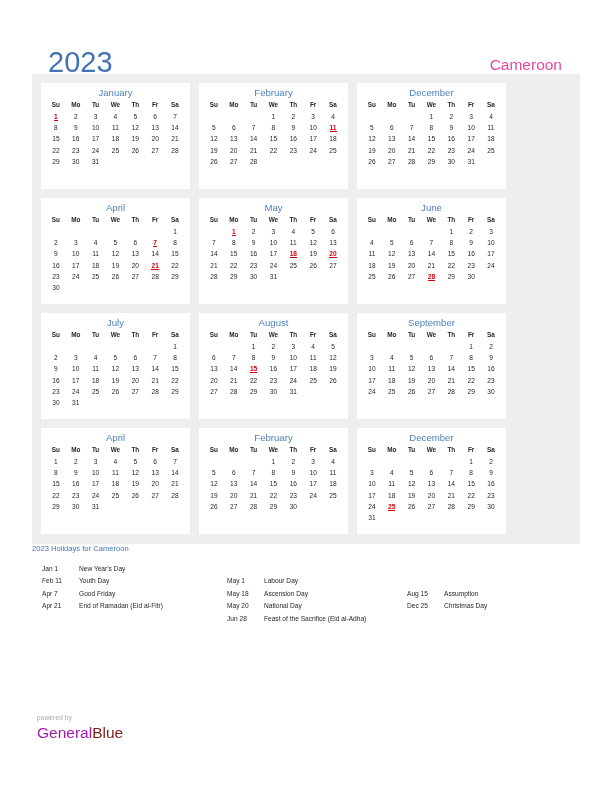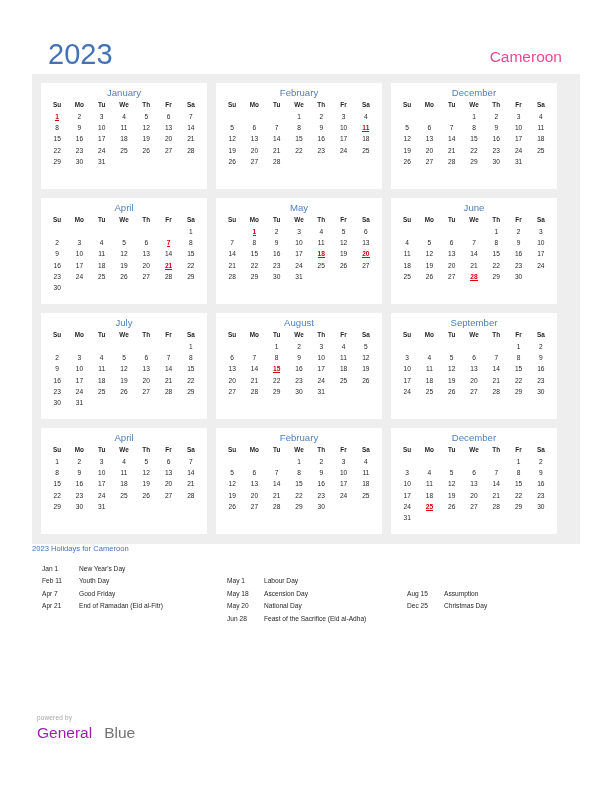--- a/index.html
+++ b/index.html
@@ -13,21 +13,21 @@
     font-family: "Liberation Sans", sans-serif;
     color: #231f20;
     position: relative;
     overflow: hidden;
   }
 
   
   #header {
     position: absolute;
     left: 0;
-    top: 4px;
+    top: 12px;
     width: 612px;
     height: 72px;
   }
   #year-title {
     position: absolute;
     left: 48px;
     top: 36px;
     font-size: 29px;
     color: #4472b8;
     font-weight: 400;
@@ -58,21 +58,21 @@
   .month-grid {
     position: absolute;
     left: 0;
     top: 0;
     width: 548px;
     display: flex;
     flex-wrap: wrap;
   }
 
   .month-card {
-    width: 166px;
+    width: 149px;
     height: 106px;
     margin: 9px 0 0 9px;
     background: #ffffff;
     box-sizing: border-box;
     padding: 4px 5px 0 5px;
     position: relative;
   }
 
   .month-name {
     text-align: center;
@@ -162,21 +162,21 @@
     line-height: 9px;
     letter-spacing: 0.2px;
   }
   #brand {
     font-size: 15.5px;
     line-height: 19px;
     margin-top: 1px;
     font-weight: 400;
   }
   #brand .general { color: #a21caf; }
-  #brand .blue { color: #737373; padding-left: 12px; }
+  #brand .blue { color: #7f1d1d; }
 </style>
 </head>
 <body>
 
 <div id="header">
   <div id="year-title">2023</div>
   <div id="country-title">Cameroon</div>
 </div>
 
 <div id="calendar-panel">

